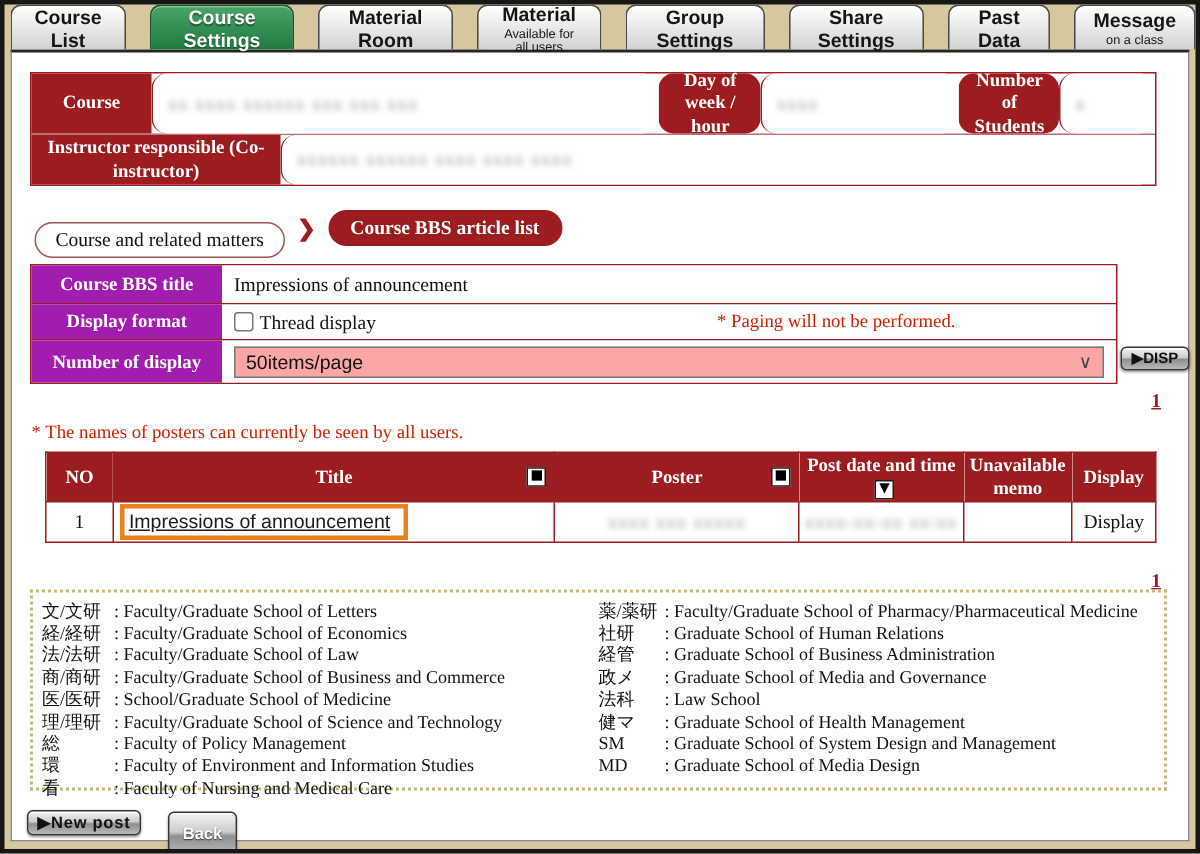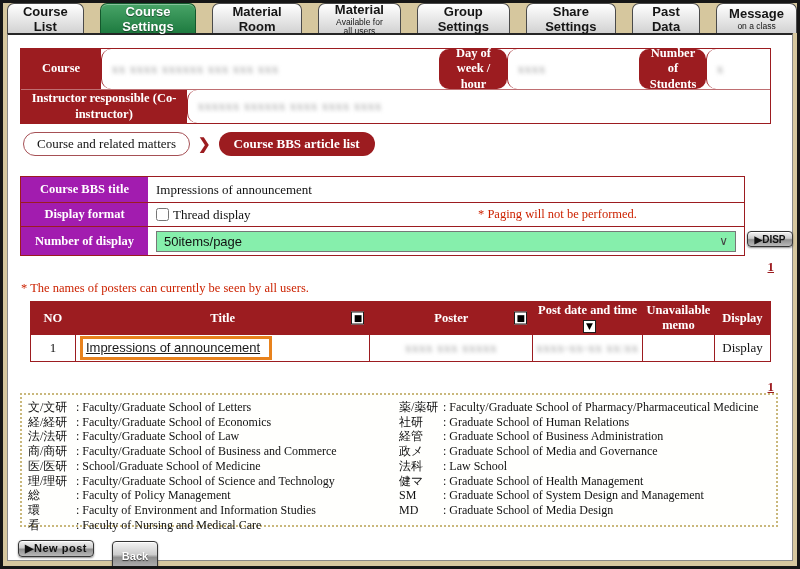--- a/index.html
+++ b/index.html
@@ -34,37 +34,37 @@
   .crow + .crow { border-top:1px solid #bf6f72; }
   .cth {
     flex:none; background:#9c1c20; color:#fff; font-weight:bold; font-size:12.5px; line-height:1.25;
     display:flex; align-items:center; justify-content:center; text-align:center; padding:2px 5px;
   }
   .ctd { display:flex; align-items:center; padding:2px 10px; font-size:13px; background:#fff; }
   .bl { border-left:1px solid #9c1c20;border-radius:10px; }
   .blur { filter:blur(2px); color:#8d8d8d; font-size:12px; letter-spacing:1px; }
   
   .bc { position:absolute; left:15px; top:97px; display:flex; align-items:center; gap:8px; }
-  .pill1 { border:1px solid #a65055; border-radius:13px; padding:3px 13px; font-size:13px; background:#fff; cursor:pointer; }
+  .pill1 { border:1px solid #a65055; border-radius:13px; padding:3px 13px; font-size:13px; background:#fff; cursor:pointer;margin-top:16px; }
   .bcsep { color:#9c1c20; font-weight:bold; font-size:15px; }
   .pill2 { background:#9c1c20; color:#fff; border-radius:13px; padding:4px 15px; font-size:13px; font-weight:bold; }
   
   .ftable { position:absolute; left:12px; top:141px; width:725px; border:1px solid #9c1c20; }
   .frow { display:flex; }
   .frow + .frow { border-top:1px solid #9c1c20; }
   .fth {
     flex:none; width:127px; background:#a21caf; color:#fff; font-weight:bold; font-size:12.5px;
     display:flex; align-items:center; justify-content:center; text-align:center;
   }
   .fval { flex:1; display:flex; align-items:center; padding:0 8px; font-size:13px; background:#fff; position:relative; }
   .r1 { height:25px; } .r2 { height:24px; } .r3 { height:29px; }
   .chk { width:13px; height:13px; margin:0 4px 0 0; }
   .rednote { position:absolute; left:330px; color:#cc2200; font-size:12.5px; white-space:nowrap; }
   .selectbox {
-    width:100%; height:21px; border:1px solid #777; background:#86efac; cursor:pointer;
+    width:100%; height:21px; border:1px solid #777; background:#fca5a5; cursor:pointer;
     display:flex; align-items:center; justify-content:space-between; padding:0 7px;
     font-family:"Liberation Sans", sans-serif; font-size:13px;
   }
   .selarrow { color:#444; font-size:12px; font-family:"DejaVu Sans", sans-serif; }
   
   .gbtn {
     background:linear-gradient(#f4f4f4 0%,#cccccc 45%,#8f8f8f 55%,#b9b9b9 100%);
     border:1px solid #353535; border-radius:4px; cursor:pointer;
     box-shadow:0 1px 2px rgba(0,0,0,.45), inset 0 1px 0 rgba(255,255,255,.85);
     display:flex; align-items:center; justify-content:center;

